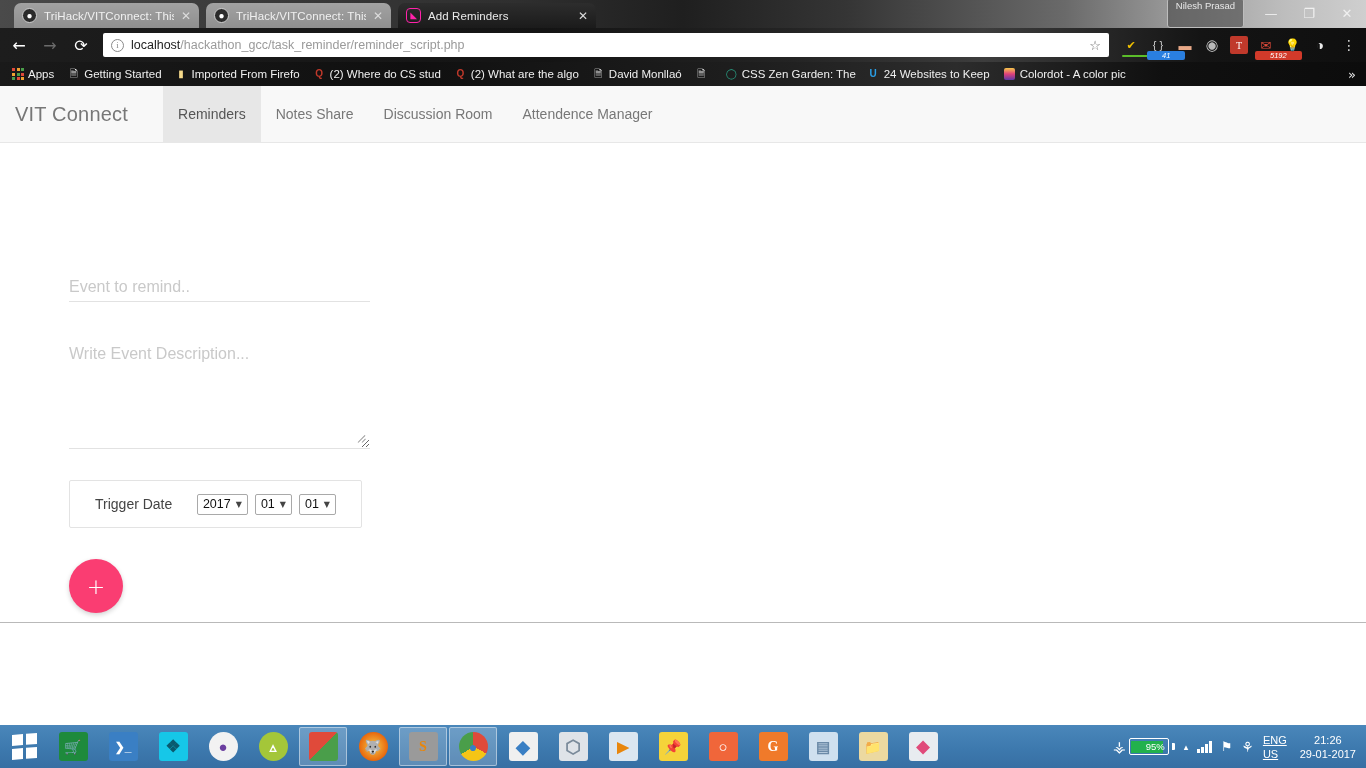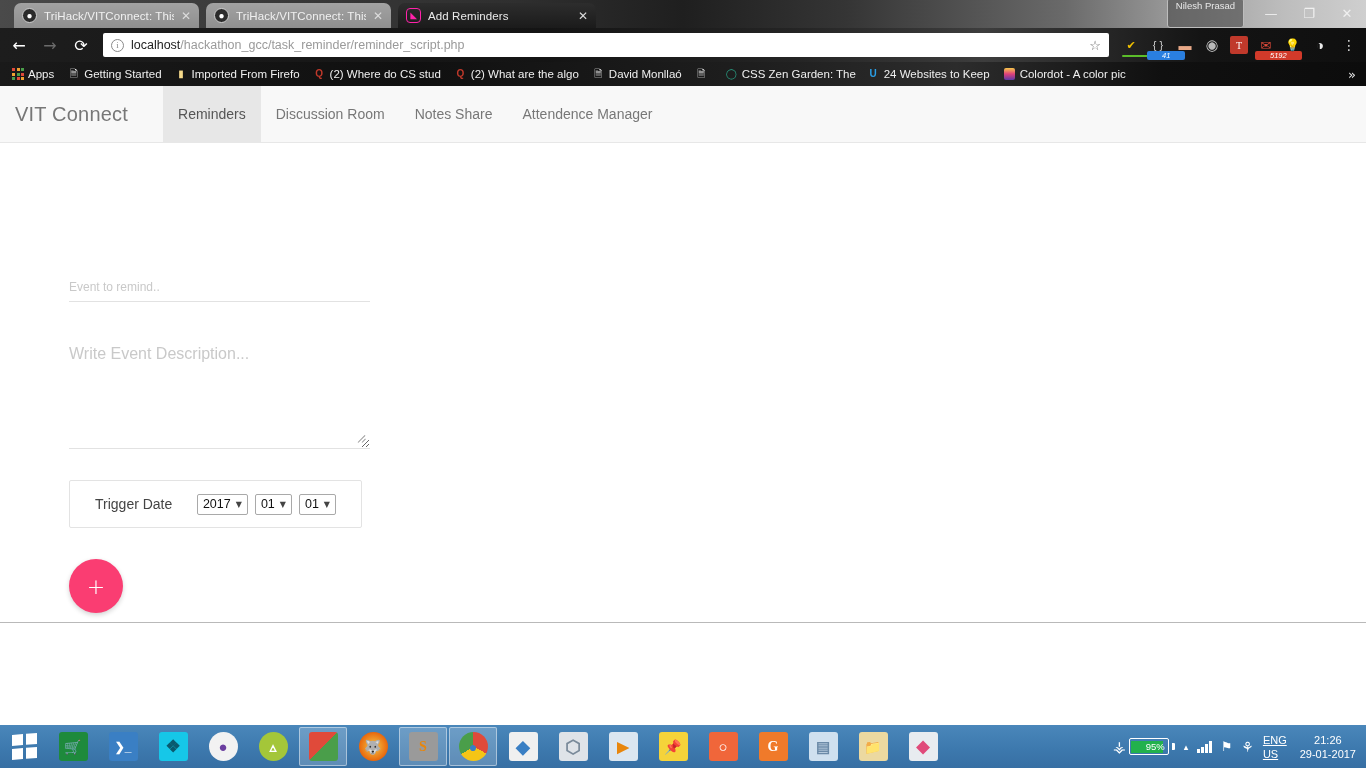--- a/index.html
+++ b/index.html
@@ -95,21 +95,21 @@
             display:flex; align-items:stretch; }
   .brand{ display:flex; align-items:center; padding:0 15px; font-size:20px;
           color:#777; letter-spacing:.2px; }
   .navitem{ display:flex; align-items:center; padding:0 15px; font-size:14px;
             color:#777; white-space:nowrap; }
   .navitem.active{ background:#e7e7e7; color:#555;margin-left:20px; }
 
   
   .formwrap{ padding:130px 0 0 69px; }
   .field-line{ width:301px; height:29px; border:0; border-bottom:1px solid #e2e2e2;
-               background:transparent; font-size:12px; color:#444; outline:none;
+               background:transparent; font-size:16px; color:#444; outline:none;
                font-family:"Liberation Sans", sans-serif; display:block; }
   .field-line::placeholder{ color:#c9c9c9; }
   .gap-a{ height:42px; }
   .field-area{ width:301px; height:105px; border:0; border-bottom:1px solid #e2e2e2;
                background:transparent; font-size:16px; color:#444; outline:none;
                resize:vertical; overflow:hidden; display:block; line-height:20px;
                font-family:"Liberation Sans", sans-serif; }
   .field-area::placeholder{ color:#c9c9c9; }
   .resize-grip{ position:absolute; width:9px; height:9px; }
   .resize-grip:before,.resize-grip:after{ content:""; position:absolute; background:#999;
@@ -275,22 +275,22 @@
       <span>Colordot - A color pic</span>
     </div>
     <span class="bm-overflow">»</span>
   </div>
 
   <div class="viewport">
 
     <div class="sitenav">
       <div class="brand">VIT Connect</div>
       <div class="navitem active">Reminders</div>
+      <div class="navitem">Notes Share</div>
       <div class="navitem">Discussion Room</div>
-      <div class="navitem">Notes Share</div>
       <div class="navitem">Attendence Manager</div>
     </div>
 
     <div class="formwrap">
 
       <input class="field-line" type="text" placeholder="Event to remind.." style="">
 
       <div class="gap-a"></div>
 
       <div style="position:relative;width:301px;">

